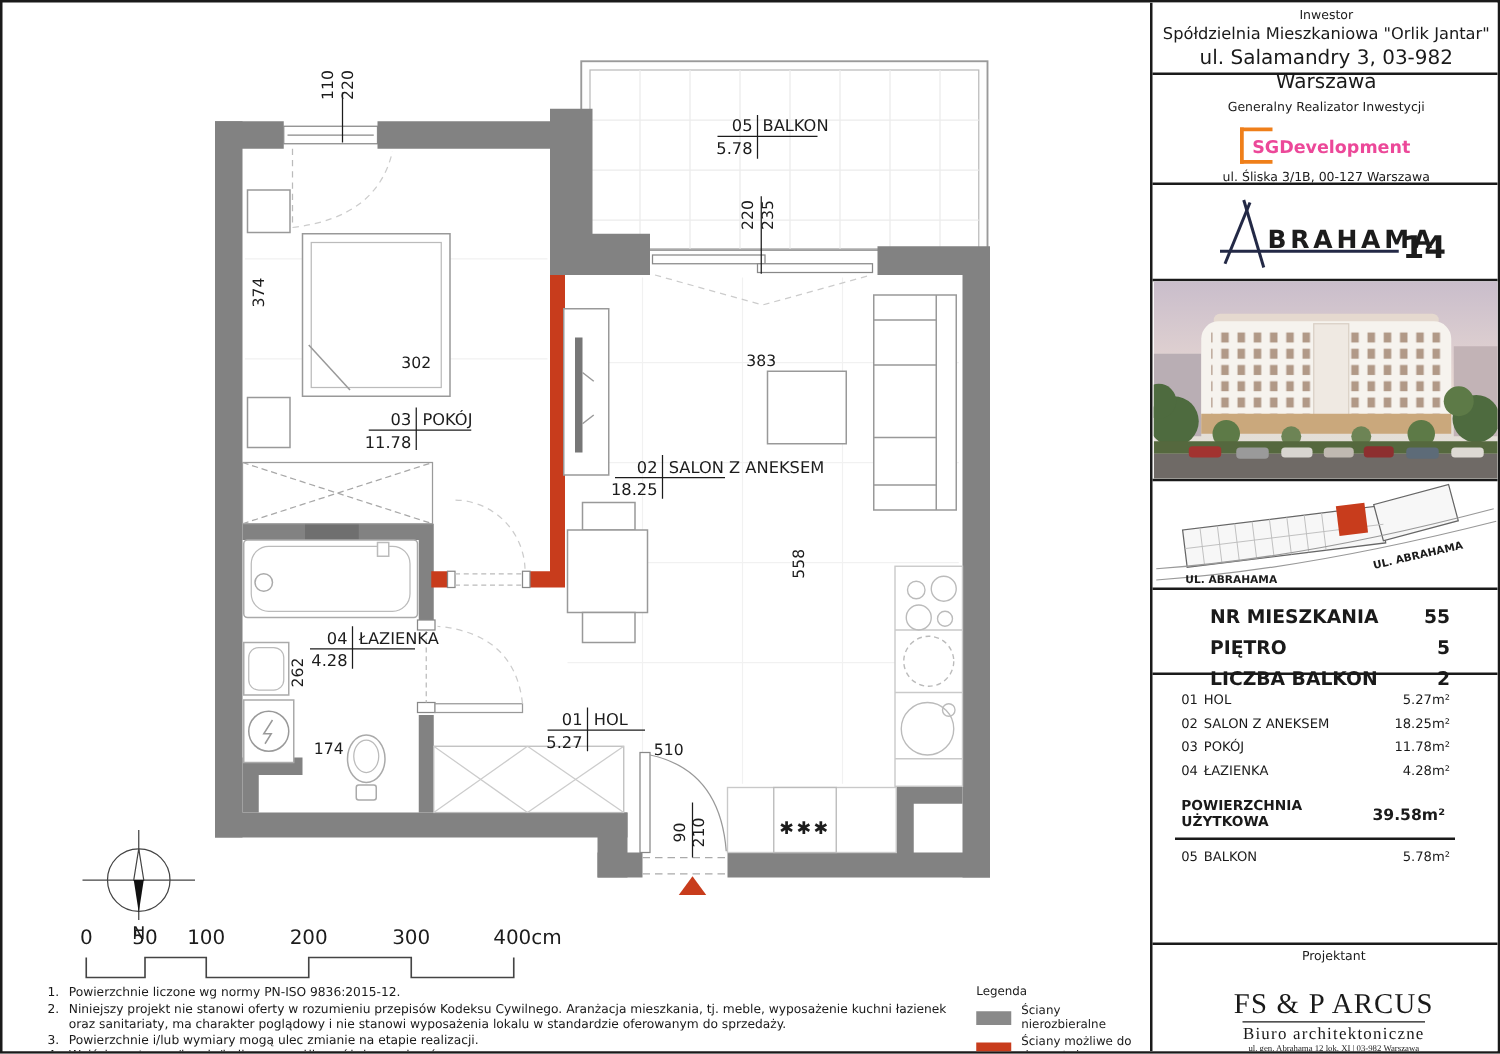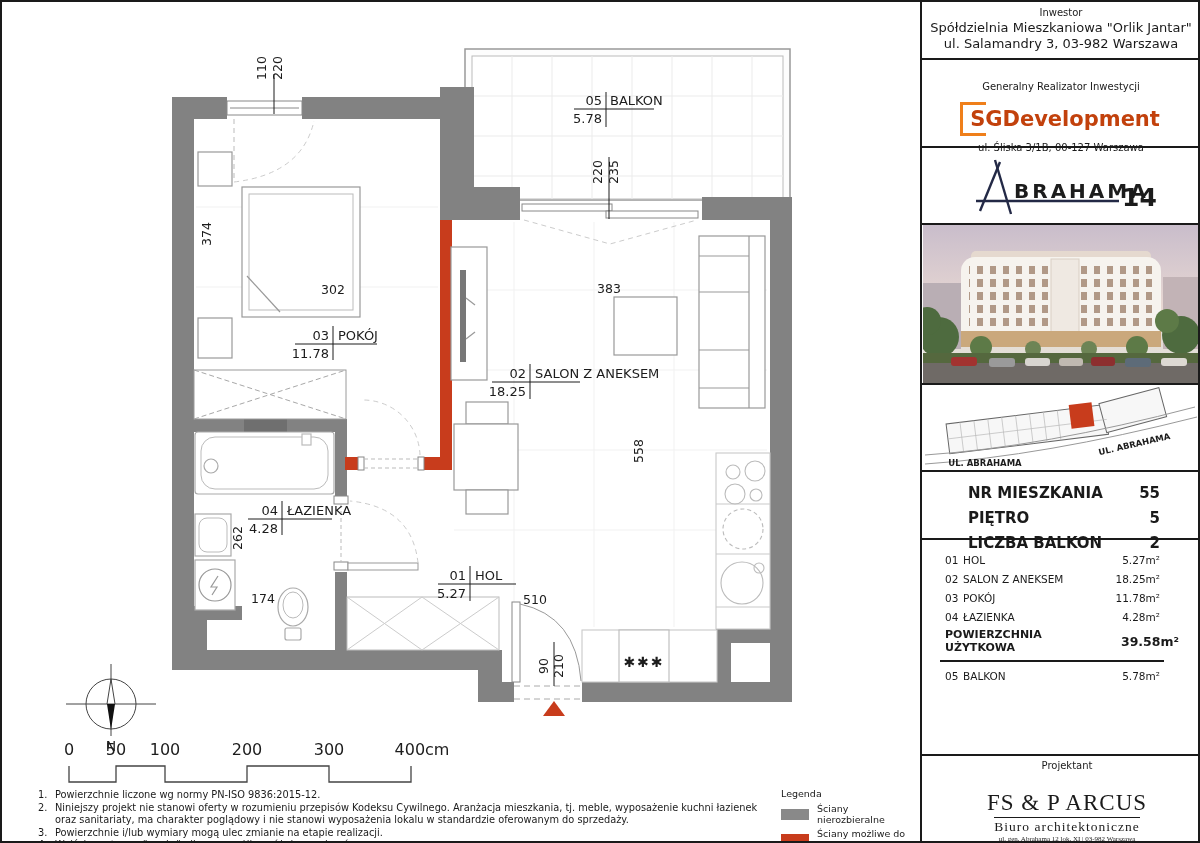--- a/index.html
+++ b/index.html
@@ -26,33 +26,33 @@
   .sb-investor{height:58px;padding-top:5px;}
   .sb-dev{height:88px;padding-top:21px;}
   .sb-brand{height:77px;display:flex;align-items:center;justify-content:center;font-weight:bold;}
   .sb-photo{height:160px;}
   .sb-siteplan{height:87px;}
   .sb-unit{height:68px;padding:8px 0 0 0;}
   .sb-areas{height:216px;padding-top:10px;text-align:left;}
   .sb-designer{height:67px;padding-top:4px;padding-left:12px;}
   .small-cap{font-size:10px;}
   .inv-name{font-size:13px;margin:2px 0 1px;}
-  .inv-addr{font-size:13px;}
+  .inv-addr{font-size:16px;}
   .sg-wrap{margin:10px auto 6px;display:inline-block;position:relative;padding:5px 2px 5px 10px;}
   .sg-wrap::before{content:"";position:absolute;left:0;top:0;bottom:0;width:26px;
                    border:3px solid #ef7f1a;border-right:none;box-sizing:border-box;}
-  .sg-text{font-size:21px;font-weight:bold;color:#c2410c;letter-spacing:0;position:relative;}
+  .sg-text{font-size:14px;font-weight:bold;color:#ec4899;letter-spacing:0;position:relative;}
   .dev-addr{font-size:10px;}
   .unit-row{display:flex;justify-content:space-between;padding:0 40px 0 46px;
             font-weight:bold;font-size:15px;height:25px;align-items:center;}
   .arow{display:flex;padding:0 40px 0 23px;font-size:10.5px;height:19px;align-items:center;}
   .arow .no{width:18px;flex:0 0 18px;}
   .arow .nm{flex:1;}
   .arow .val{text-align:right;}
-  .total-row{display:flex;padding:2px 21px 2px 23px;align-items:center;}
+  .total-row{display:flex;padding:2px 44px 2px 23px;align-items:center;margin-top:10px;}
   .total-lbl{flex:1;font-weight:bold;font-size:11px;line-height:13px;text-align:left;}
   .total-val{font-weight:bold;font-size:12.5px;}
   .hr2{border-top:2px solid #1a1a1a;margin:4px 36px 4px 18px;}
   .fsp-name{font-family:"Liberation Serif",serif;font-size:23px;letter-spacing:1px;margin-top:19px;}
   .fsp-sub{font-family:"Liberation Serif",serif;font-size:13.5px;letter-spacing:1px;
            border-top:1.5px solid #1a1a1a;display:inline-block;padding-top:1px;margin-top:0px;}
   .fsp-tiny{font-family:"Liberation Serif",serif;font-size:7px;line-height:8px;}
 </style>
 </head>
 <body>

